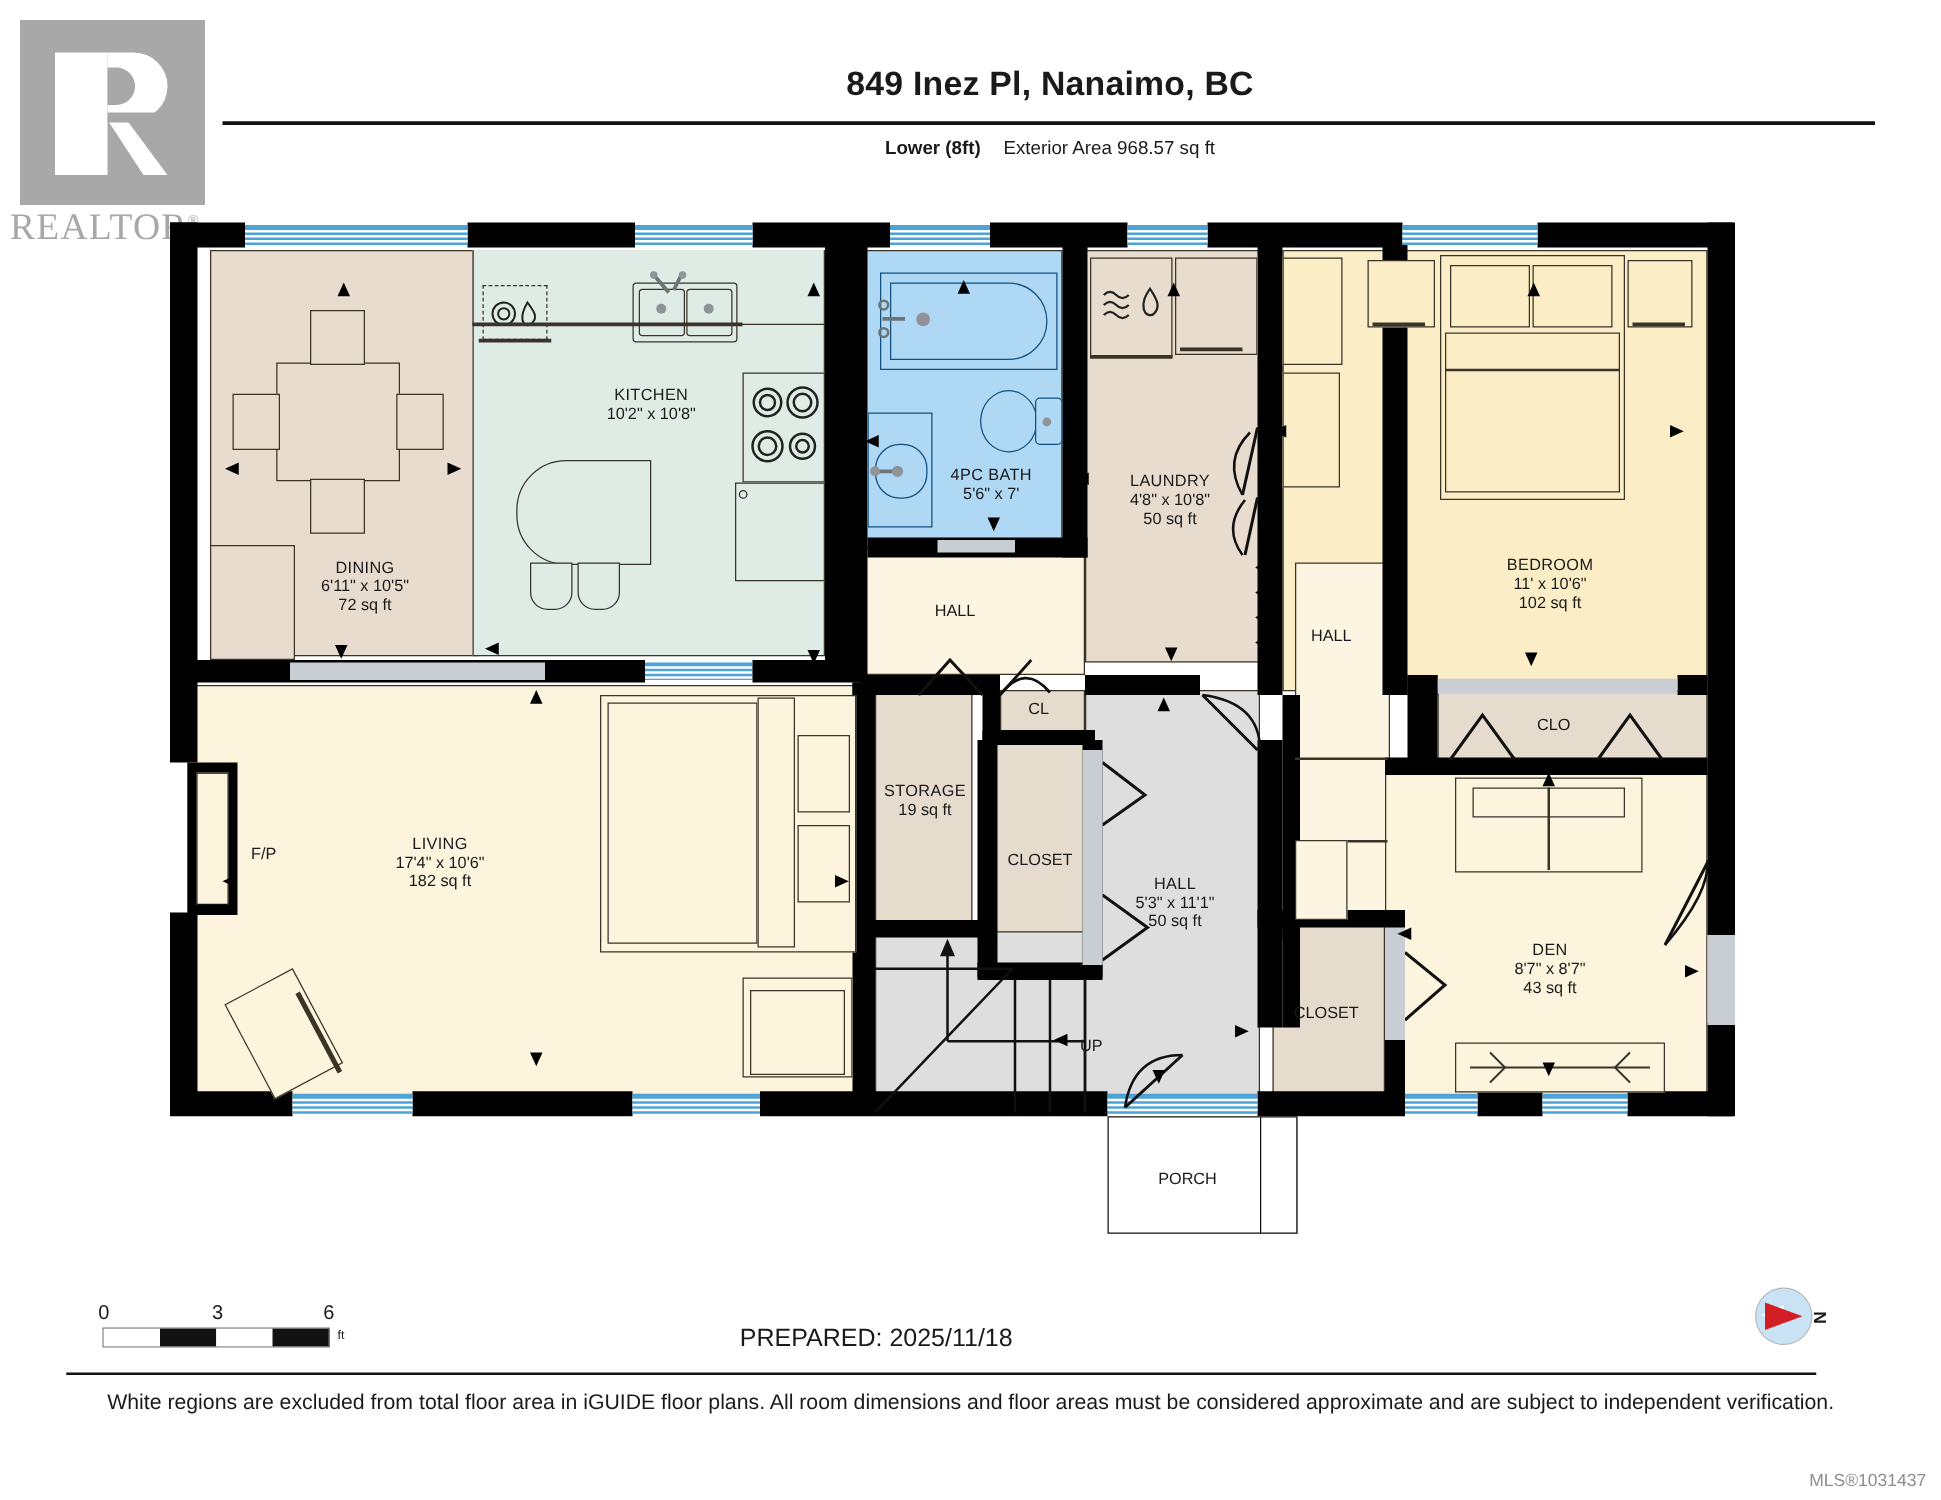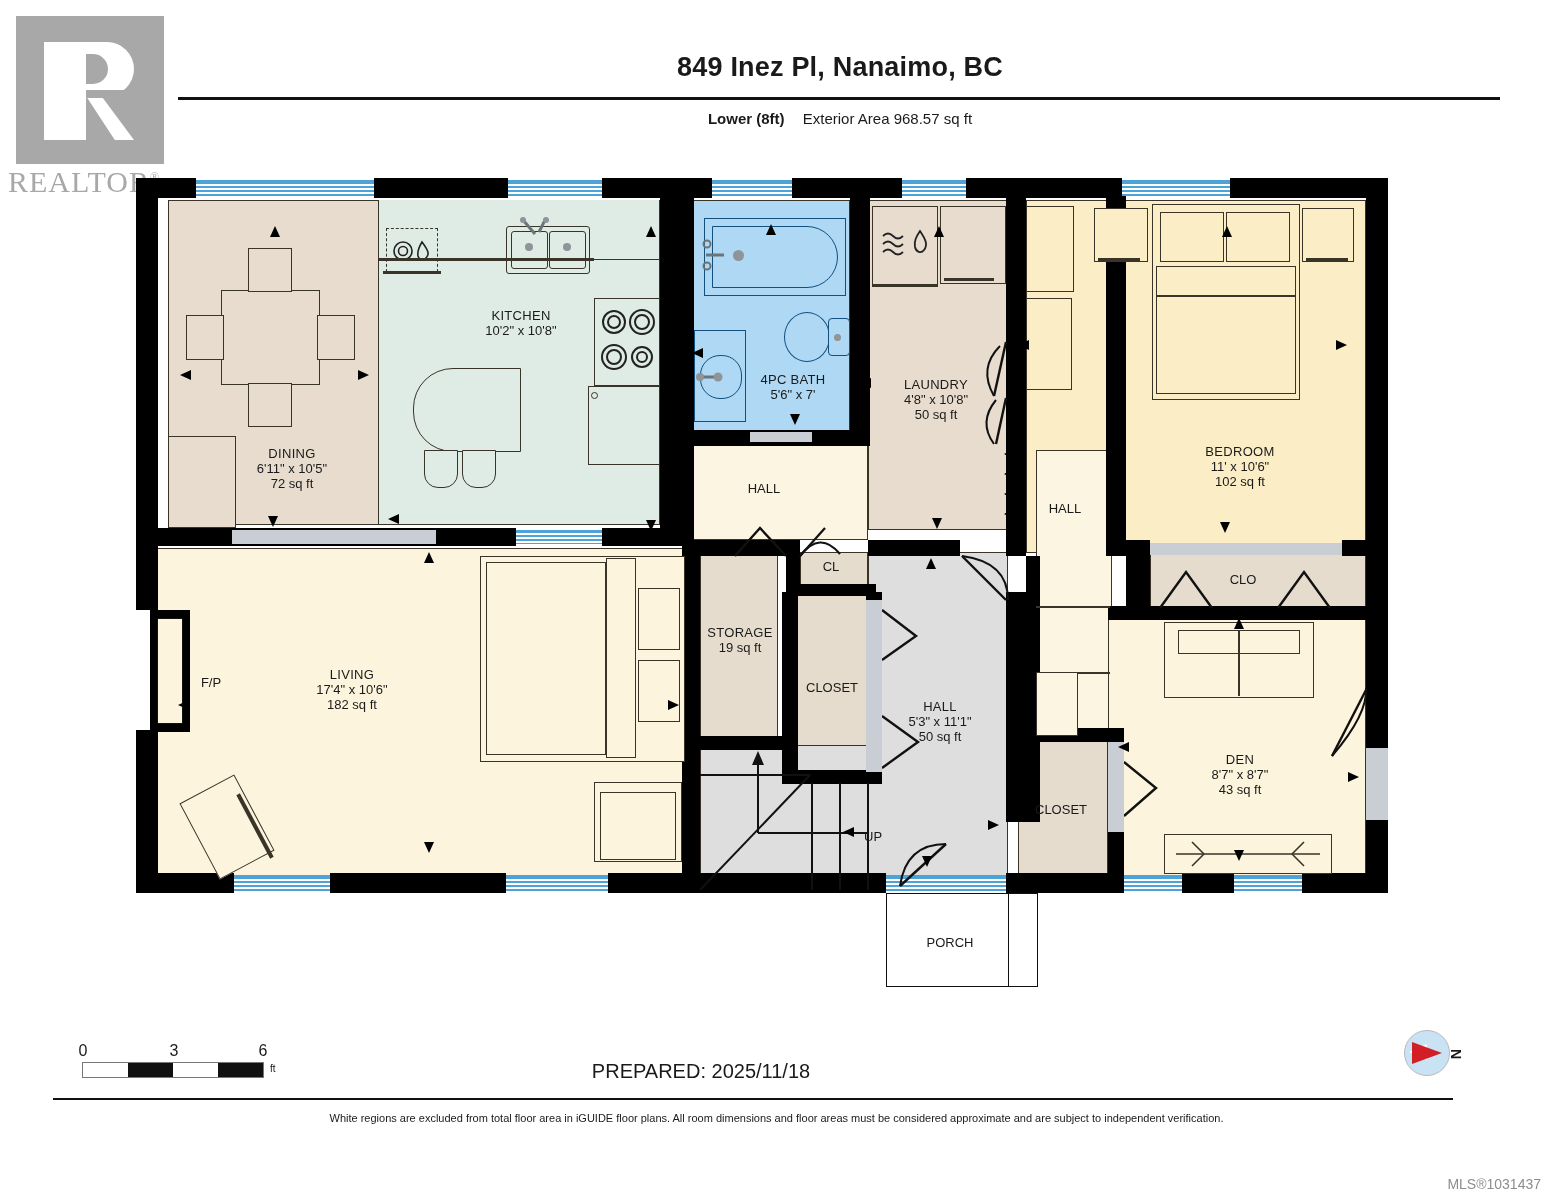--- a/index.html
+++ b/index.html
@@ -37,21 +37,21 @@
         border:1px solid #777;display:flex;}
   #scalebar div{height:100%;}
   .sb-w{background:#fff;} .sb-b{background:#111;}
   #scale-0{position:absolute;left:83px;top:1042px;font-size:16px;transform:translateX(-50%);}
   #scale-3{position:absolute;left:174px;top:1042px;font-size:16px;transform:translateX(-50%);}
   #scale-6{position:absolute;left:263px;top:1042px;font-size:16px;transform:translateX(-50%);}
   #scale-unit{position:absolute;left:270px;top:1063px;font-size:10px;}
 
   #prepared{position:absolute;left:0;top:1060px;width:1370px;text-align:center;font-size:20px;margin-left:16px;}
   #footer-rule{position:absolute;left:53px;top:1098px;width:1400px;height:2px;background:#111;}
-  #disclaimer{position:absolute;left:0;top:1112px;width:1553px;text-align:center;font-size:11px;}
+  #disclaimer{position:absolute;left:0;top:1112px;width:1553px;text-align:center;font-size:17px;}
   #mls{position:absolute;right:12px;bottom:8px;font-size:14px;color:#8d8d8d;}
 
   
   #compass{position:absolute;left:1404px;top:1030px;width:50px;height:50px;}
   #compass .cdisc{position:absolute;left:0;top:0;width:44px;height:44px;border-radius:50%;
         background:#c9e3f5;border:1.5px solid #b9b9b9;}
   #compass .cneedle{position:absolute;left:8px;top:12px;width:0;height:0;
         border-top:11px solid transparent;border-bottom:11px solid transparent;border-left:30px solid #d21f26;}
   #compass .cwhite{position:absolute;left:5px;top:14px;width:0;height:0;
         border-top:8px solid transparent;border-bottom:8px solid transparent;border-right:18px solid #ffffff;}

